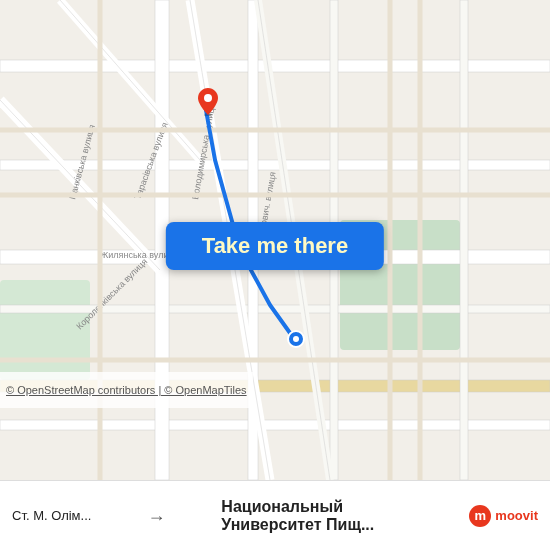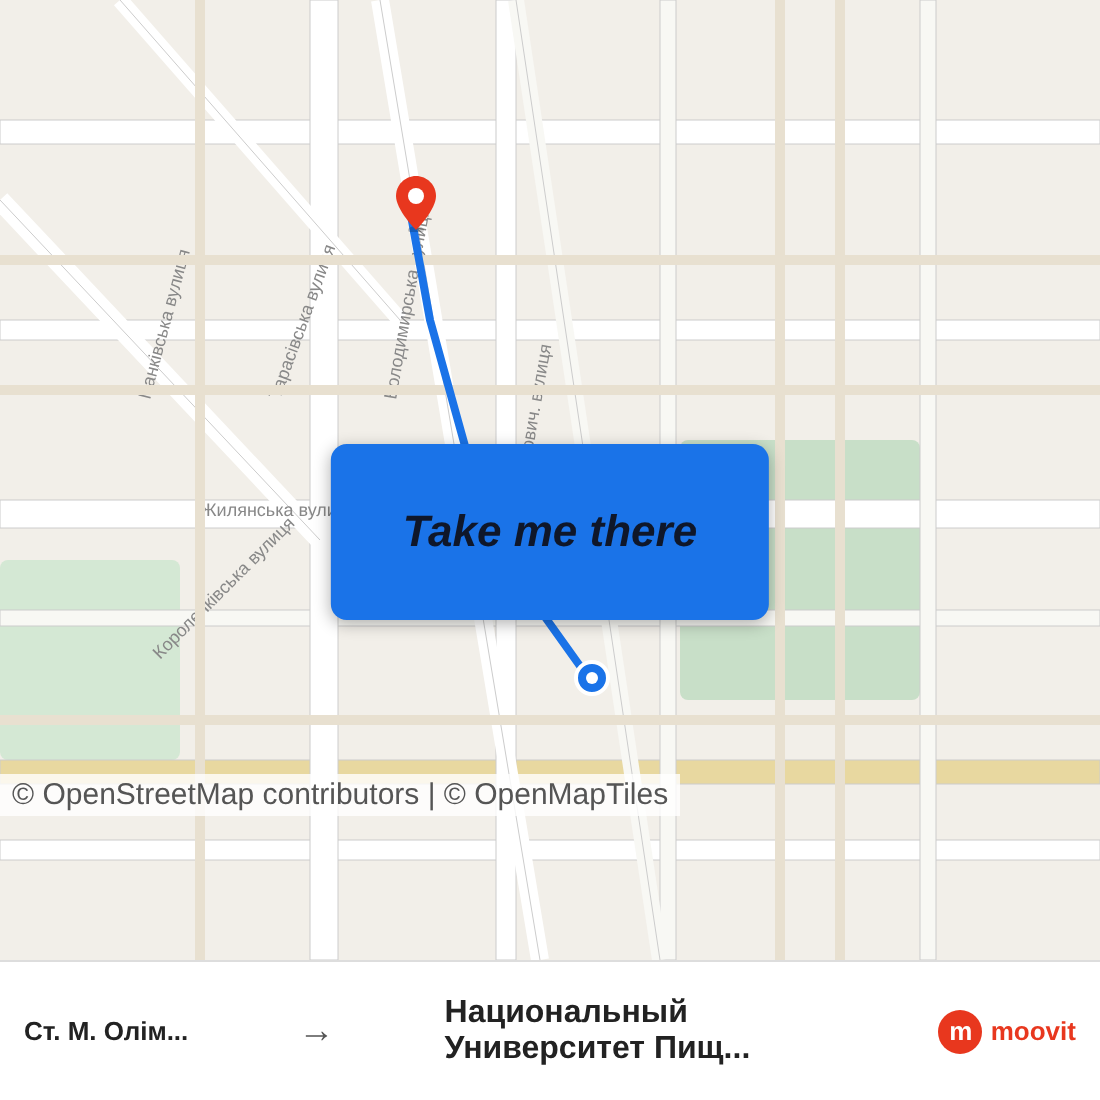--- a/index.html
+++ b/index.html
@@ -29,21 +29,21 @@
 
     .station-info {
       display: flex;
       flex-direction: column;
       font-size: 12px;
       color: #333;
       max-width: 160px;
     }
 
     .station-name {
-      font-weight: bold;
+      font-weight: normal;
       font-size: 13px;
       color: #222;
       text-align: right;
     }
 
     .arrow-icon {
       color: #555;
       font-size: 18px;
       padding: 0 8px;
     }
@@ -75,42 +75,42 @@
       text-align: center;
     }
 
     
     .take-me-there-btn {
       position: absolute;
       top: 222px;
       left: 50%;
       transform: translateX(-50%);
       background: #1a73e8;
-      color: #0f172a;
+      color: #fef9c3;
       border: none;
       border-radius: 8px;
-      padding: 31px 36px;
+      padding: 11px 36px;
       font-size: 22px;
       font-weight: bold;
       cursor: pointer;
       z-index: 100;
       white-space: nowrap;
       box-shadow: 0 2px 8px rgba(0,0,0,0.3);
-      font-style: italic;
     }
 
     
     .attribution {
       position: absolute;
       bottom: 72px;
       left: 0;
       background: rgba(255,255,255,0.8);
-      font-size: 15px;
+      font-size: 11px;
       color: #555;
-      padding: 2px 6px;
+      padding: 12px 6px;
+      text-decoration: underline;
     }
 
     
     .map-pin {
       position: absolute;
       width: 20px;
       height: 28px;
       z-index: 50;
     }
 

